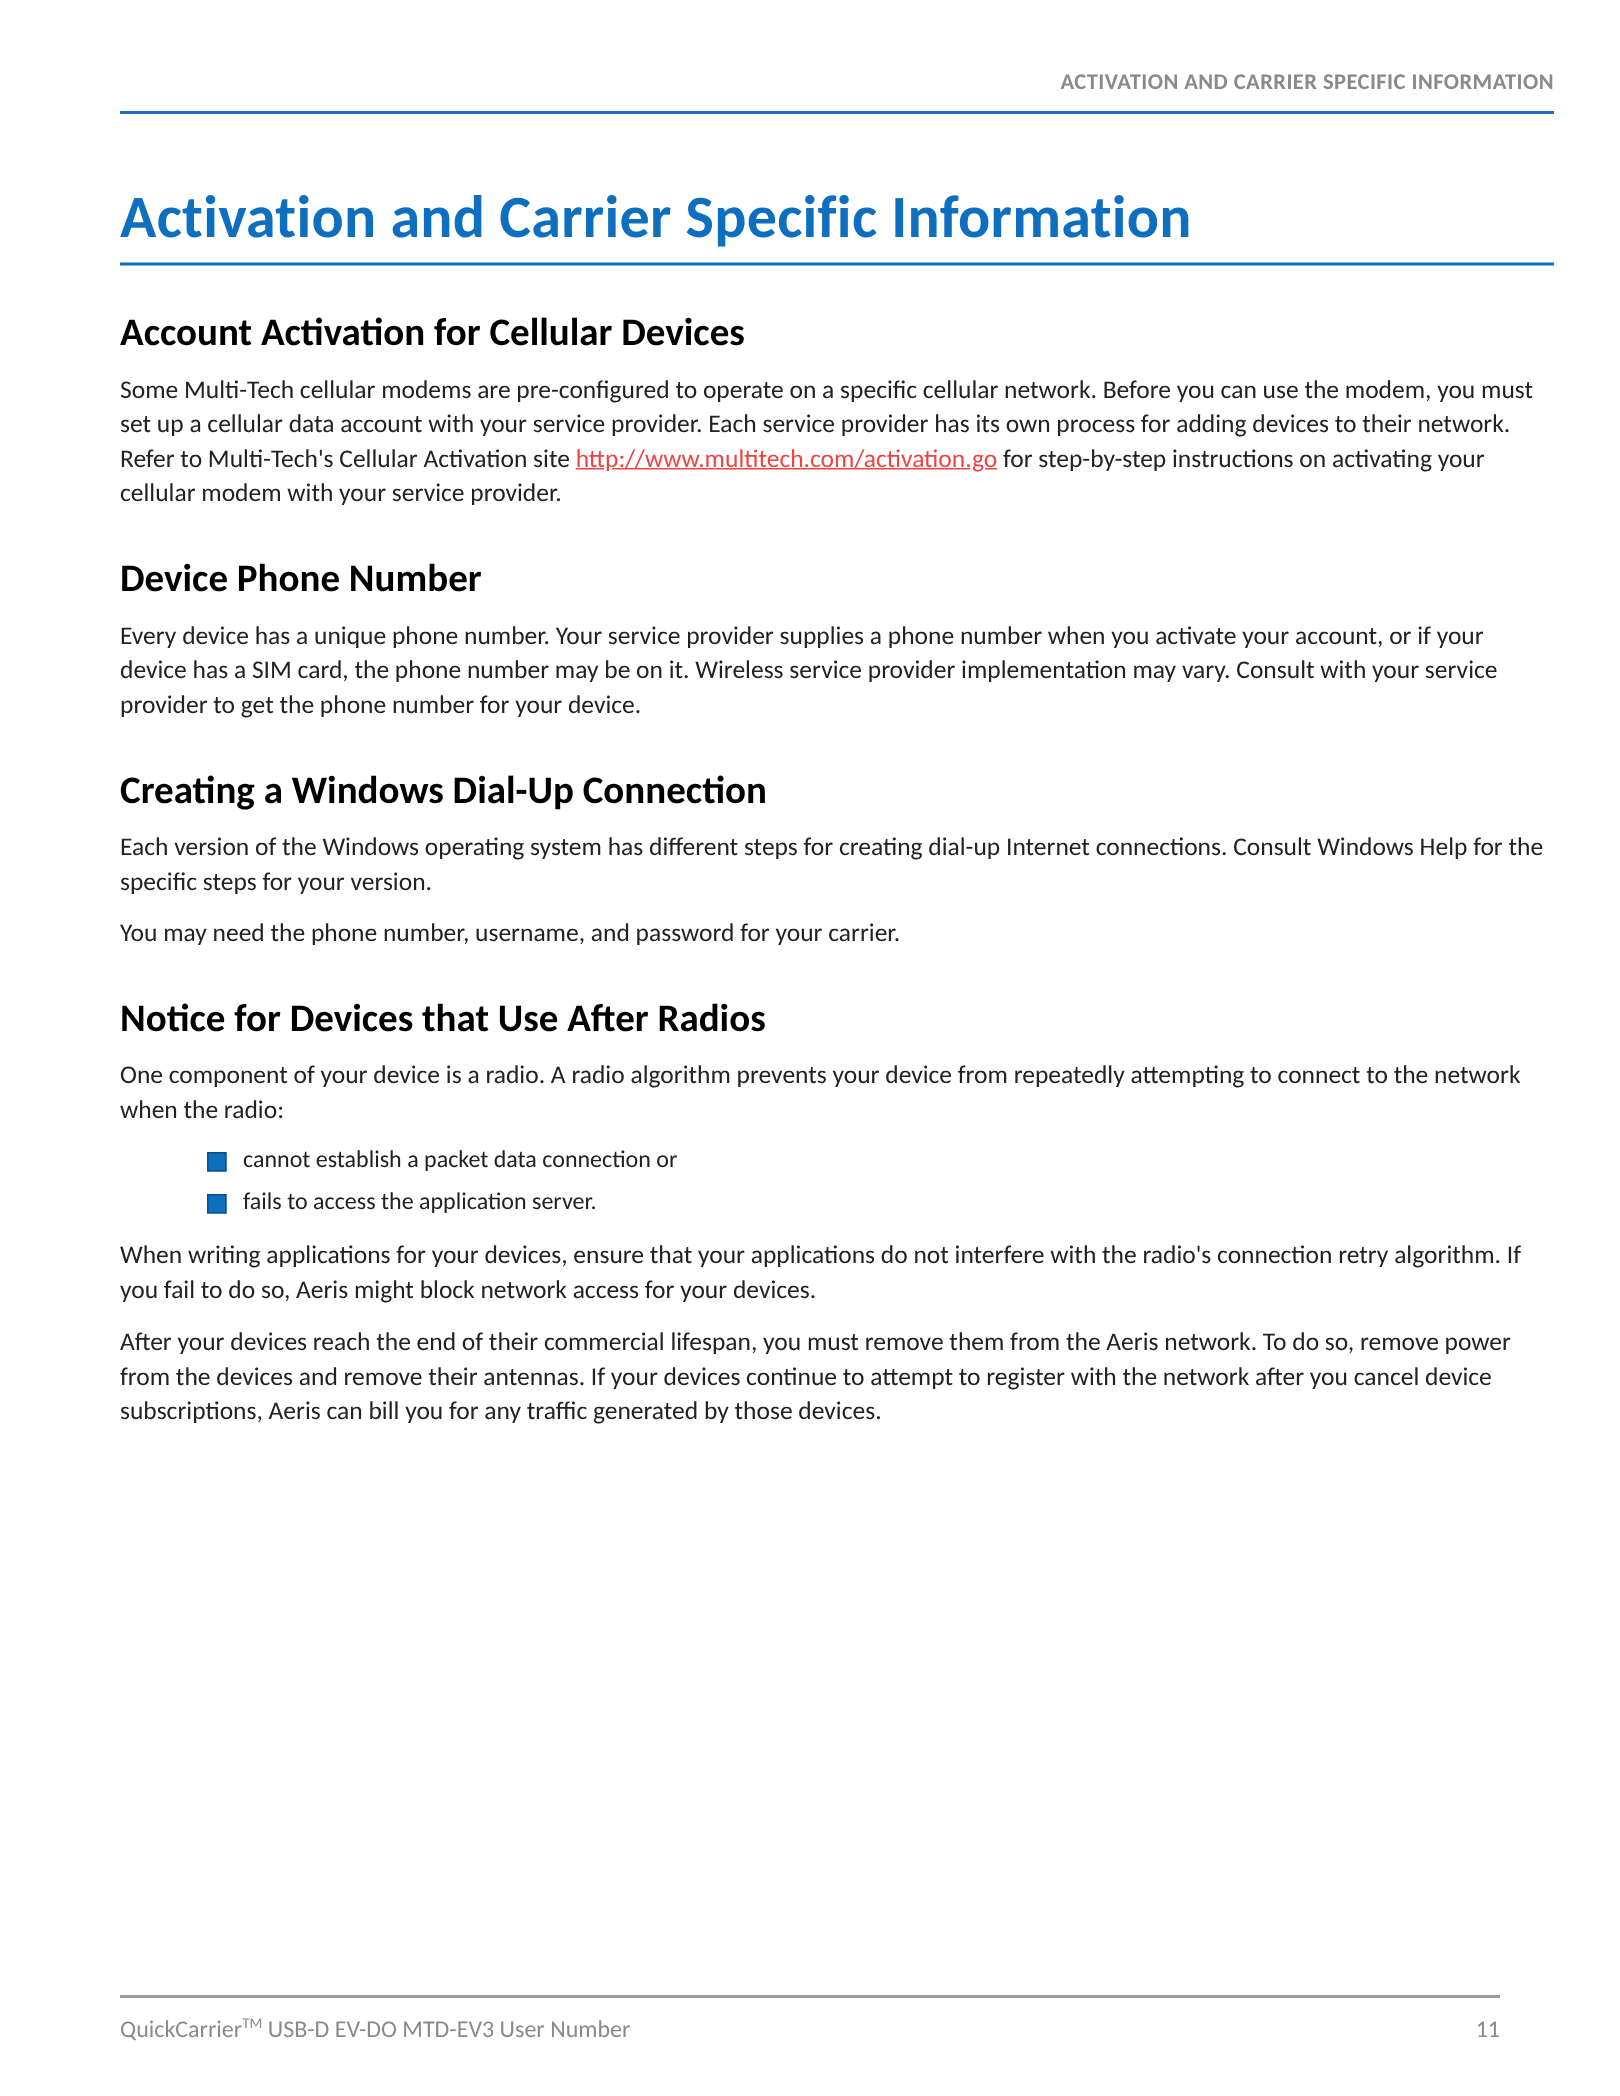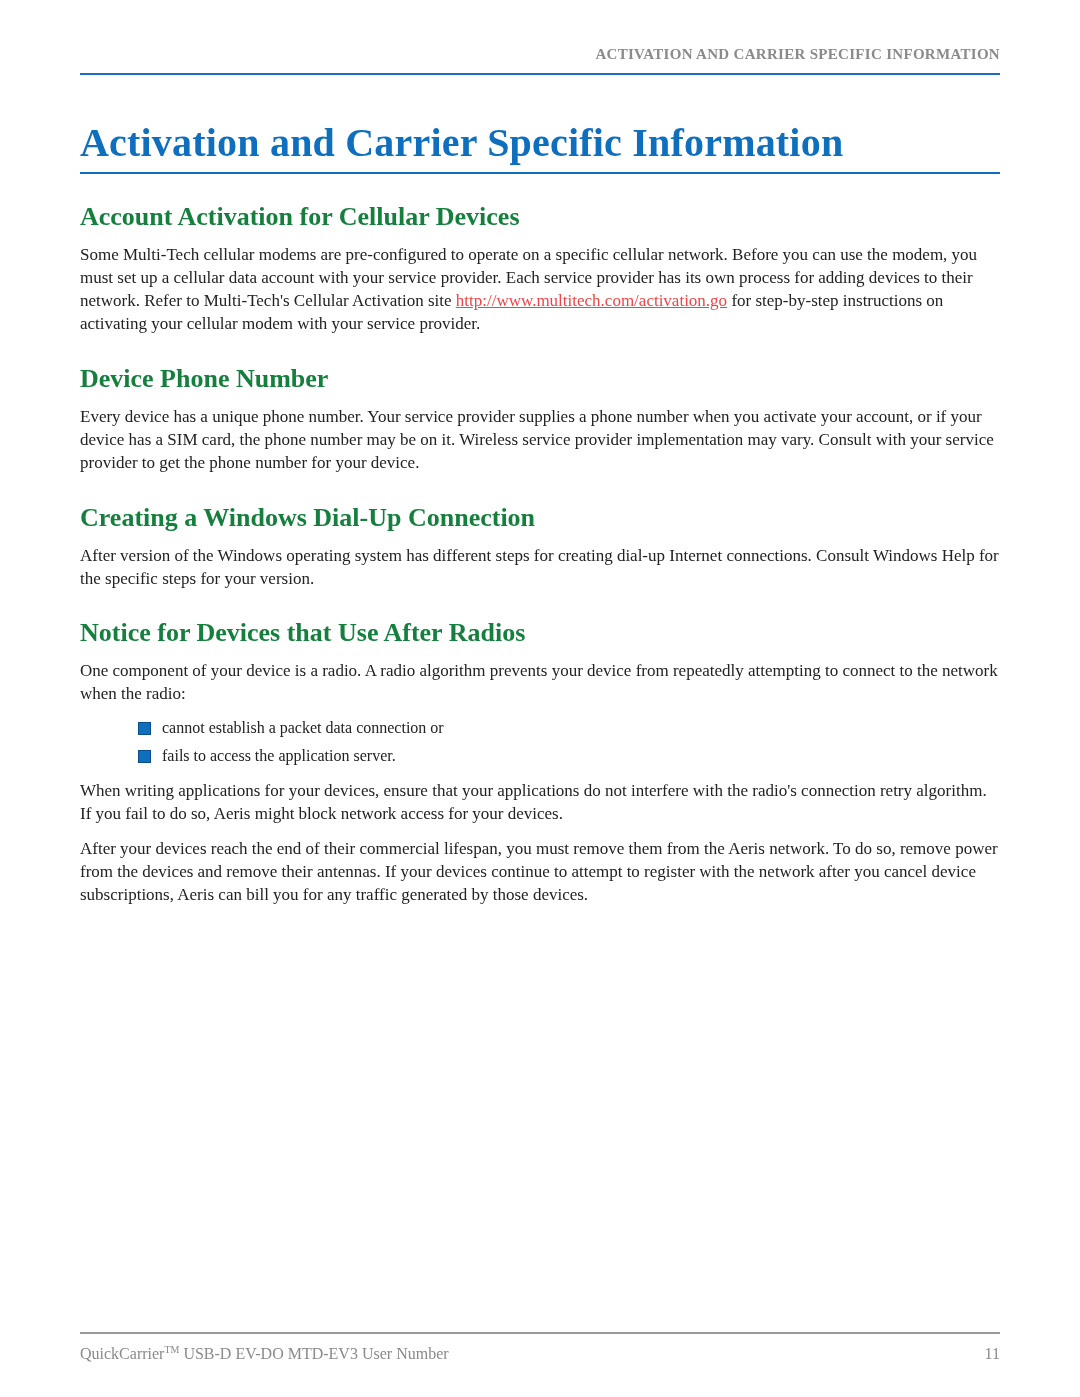--- a/index.html
+++ b/index.html
@@ -1,22 +1,22 @@
 <!DOCTYPE html>
 <html><head>
 <meta charset="utf-8">
 <style>
   * { box-sizing: border-box; margin: 0; padding: 0; }
   html, body { width: 1080px; height: 1397px; background: #ffffff; font-family: "Segoe UI", "Calibri", "Helvetica Neue", Arial, sans-serif; color: #222; }
-  .page { width: 1080px; height: 1397px; position: relative; padding: 46px 80px 40px 80px; font-family: Liberation Serif, serif; }
+  .page { width: 1080px; height: 1397px; position: relative; padding: 46px 44px 40px 80px; }
   .running-header { text-align: right; font-size: 15px; font-weight: 700; letter-spacing: 0.3px; color: #8a8a8a; padding-bottom: 8px; }
   .top-rule { height: 2px; background: #1b6ec2; margin-top: 2px; }
   .h1 { font-size: 40px; font-weight: 700; color: #0f6fbf; margin-top: 44px; letter-spacing: 0.2px; }
   .h1-rule { height: 2px; background: #0f6fbf; margin-top: 6px; }
-  .h2 { font-size: 26px; font-weight: 700; color: #15803d; margin-top: 28px; }
+  .h2 { font-size: 26px; font-weight: 700; color: #000000; margin-top: 28px; }
   .para { font-size: 17px; line-height: 1.35; margin-top: 12px; color: #222; }
   a.link { color: #ef4444; text-decoration: underline; }
   ul.sq { list-style: none; margin: 10px 0 0 58px; }
   ul.sq li { font-size: 16px; line-height: 1.5; padding-left: 24px; position: relative; margin-bottom: 4px; }
   ul.sq li::before { content: ""; position: absolute; left: 0; top: 6px; width: 11px; height: 11px; background: #0f6fbf; border: 1px solid #0a4f8a; }
   .footer { position: absolute; left: 80px; right: 80px; bottom: 34px; }
   .footer-rule { height: 1.5px; background: #9a9a9a; margin-bottom: 10px; }
   .footer-row { display: flex; justify-content: space-between; align-items: baseline; color: #8a8a8a; font-size: 16px; }
   .footer-left sup { font-size: 10px; vertical-align: super; }
 </style>
@@ -33,21 +33,22 @@
 
   <h2 class="h2">Account Activation for Cellular Devices</h2>
   <p class="para">
     <span>Some Multi-Tech cellular modems are pre-configured to operate on a specific cellular network. Before you can use the modem, you must set up a cellular data account with your service provider. Each service provider has its own process for adding devices to their network. Refer to Multi-Tech's Cellular Activation site </span><a class="link">http://www.multitech.com/activation.go</a><span> for step-by-step instructions on activating your cellular modem with your service provider.</span>
   </p>
 
   <h2 class="h2">Device Phone Number</h2>
   <p class="para">Every device has a unique phone number. Your service provider supplies a phone number when you activate your account, or if your device has a SIM card, the phone number may be on it. Wireless service provider implementation may vary. Consult with your service provider to get the phone number for your device.</p>
 
   <h2 class="h2">Creating a Windows Dial-Up Connection</h2>
-  <p class="para">After version of the Windows operating system has different steps for creating dial-up Internet connections. Consult Windows Help for the specific steps for your version.</p>
+  <p class="para">Each version of the Windows operating system has different steps for creating dial-up Internet connections. Consult Windows Help for the specific steps for your version.</p>
+  <p class="para">You may need the phone number, username, and password for your carrier.</p>
 
   <h2 class="h2">Notice for Devices that Use After Radios</h2>
   <p class="para">One component of your device is a radio. A radio algorithm prevents your device from repeatedly attempting to connect to the network when the radio:</p>
   <ul class="sq">
     <li>cannot establish a packet data connection or</li>
     <li>fails to access the application server.</li>
   </ul>
   <p class="para">When writing applications for your devices, ensure that your applications do not interfere with the radio's connection retry algorithm. If you fail to do so, Aeris might block network access for your devices.</p>
   <p class="para">After your devices reach the end of their commercial lifespan, you must remove them from the Aeris network. To do so, remove power from the devices and remove their antennas. If your devices continue to attempt to register with the network after you cancel device subscriptions, Aeris can bill you for any traffic generated by those devices.</p>
 

